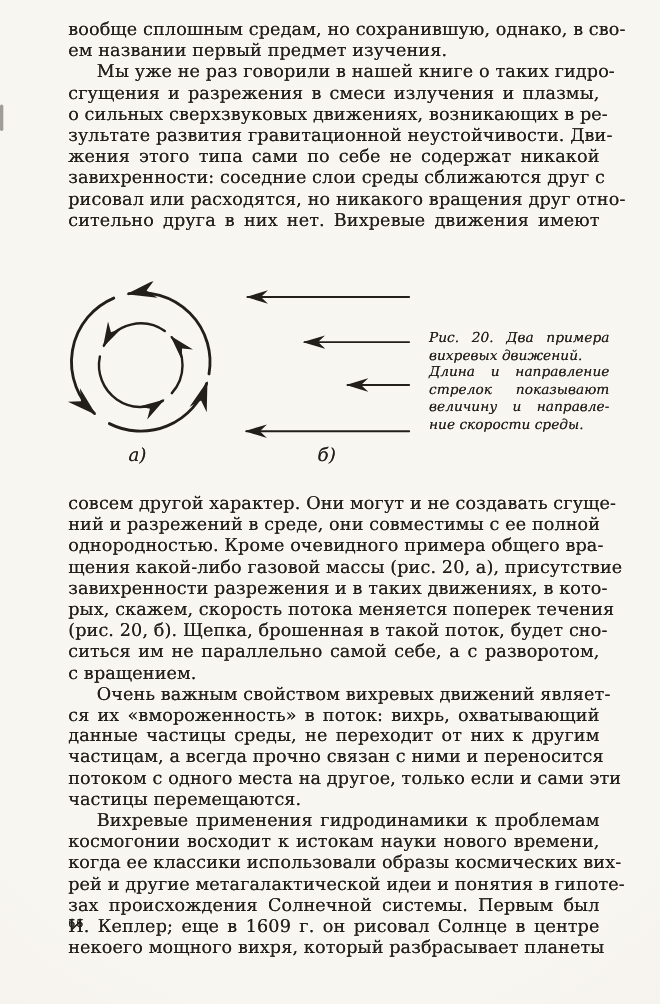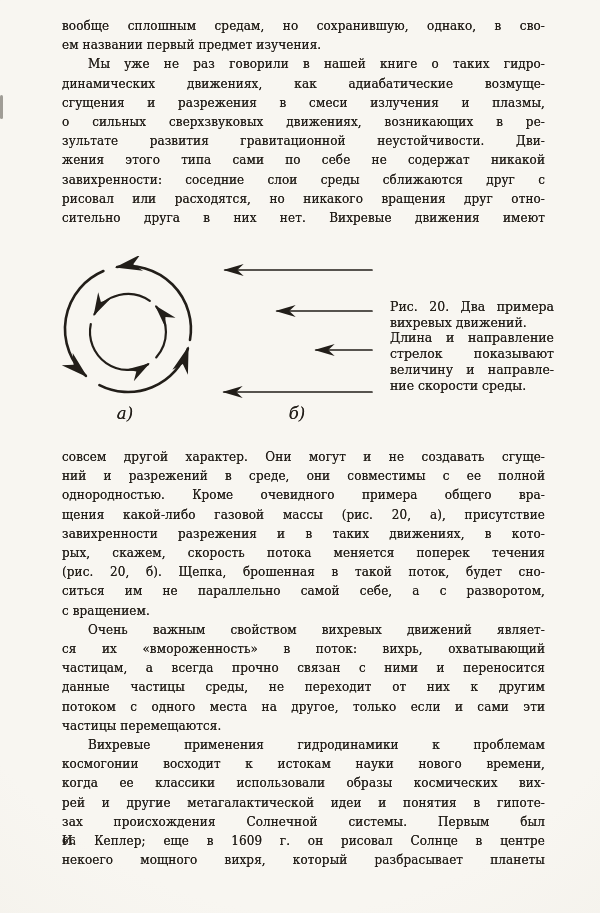--- a/index.html
+++ b/index.html
@@ -10,21 +10,21 @@
   .page {
     position: relative;
     width: 600px; height: 913px;
     background: radial-gradient(130% 105% at 50% 42%, #f8f6f1 55%, #eeebe3 100%);
     font-family: "DejaVu Serif", "Liberation Serif", serif;
     color: #221e19;
   }
   .body-text {
     position: absolute;
     left: 62px; width: 483px;
-    font-size: 12px;
+    font-size: 16px;
     line-height: 19.2px;
     letter-spacing: 0.1px;
     text-shadow: 0 0 0.35px rgba(32,26,20,0.85);
   }
   #text-top    { top: 17px; }
   #text-bottom { top: 448px; }
   .line { text-align: justify; text-align-last: justify; white-space: nowrap; }
   .line.last   { text-align-last: left; }
   .line.indent { text-indent: 26px; }
 
@@ -41,20 +41,21 @@
   }
   #fig-label-a { left: 108px; }
   #fig-label-b { left: 280px; }
 
   .caption {
     position: absolute;
     left: 390px; top: 299px; width: 164px;
     font-size: 12.5px;
     line-height: 15.7px;
     text-shadow: 0 0 0.3px rgba(32,26,20,0.8);
+    font-style: italic;
   }
   .cap-line { text-align: justify; text-align-last: justify; white-space: nowrap; }
   .cap-line:nth-child(2), .cap-line:last-child { text-align-last: left; }
 
   .page-number {
     position: absolute;
     left: 62px; top: 835px;
     font-size: 10px;
     letter-spacing: 1px;
     text-shadow: 0 0 0.35px rgba(32,26,20,0.85);
@@ -72,21 +73,20 @@
 
   <div class="scan-artifact"></div>
 
   <div id="text-top" class="body-text">
       <div>
         <div class="line">вообще сплошным средам, но сохранившую, однако, в сво-</div>
         <div class="line last">ем названии первый предмет изучения.</div>
       </div>
       <div>
         <div class="line indent">Мы уже не раз говорили в нашей книге о таких гидро-</div>
-        <div class="line">динамических движениях, как адиабатические возмуще-</div>
         <div class="line">сгущения и разрежения в смеси излучения и плазмы,</div>
         <div class="line">о сильных сверхзвуковых движениях, возникающих в ре-</div>
         <div class="line">зультате развития гравитационной неустойчивости. Дви-</div>
         <div class="line">жения этого типа сами по себе не содержат никакой</div>
         <div class="line">завихренности: соседние слои среды сближаются друг с</div>
         <div class="line">рисовал или расходятся, но никакого вращения друг отно-</div>
         <div class="line">сительно друга в них нет. Вихревые движения имеют</div>
       </div>
     </div>
 
@@ -142,22 +142,22 @@
         <div class="line">щения какой-либо газовой массы (рис. 20, а), присутствие</div>
         <div class="line">завихренности разрежения и в таких движениях, в кото-</div>
         <div class="line">рых, скажем, скорость потока меняется поперек течения</div>
         <div class="line">(рис. 20, б). Щепка, брошенная в такой поток, будет сно-</div>
         <div class="line">ситься им не параллельно самой себе, а с разворотом,</div>
         <div class="line last">с вращением.</div>
       </div>
       <div>
         <div class="line indent">Очень важным свойством вихревых движений являет-</div>
         <div class="line">ся их «вмороженность» в поток: вихрь, охватывающий</div>
+        <div class="line">данные частицы среды, не переходит от них к другим</div>
         <div class="line">частицам, а всегда прочно связан с ними и переносится</div>
-        <div class="line">данные частицы среды, не переходит от них к другим</div>
         <div class="line">потоком с одного места на другое, только если и сами эти</div>
         <div class="line last">частицы перемещаются.</div>
       </div>
       <div>
         <div class="line indent">Вихревые применения гидродинамики к проблемам</div>
         <div class="line">космогонии восходит к истокам науки нового времени,</div>
         <div class="line">когда ее классики использовали образы космических вих-</div>
         <div class="line">рей и другие метагалактической идеи и понятия в гипоте-</div>
         <div class="line">зах происхождения Солнечной системы. Первым был</div>
         <div class="line">И. Кеплер; еще в 1609 г. он рисовал Солнце в центре</div>

